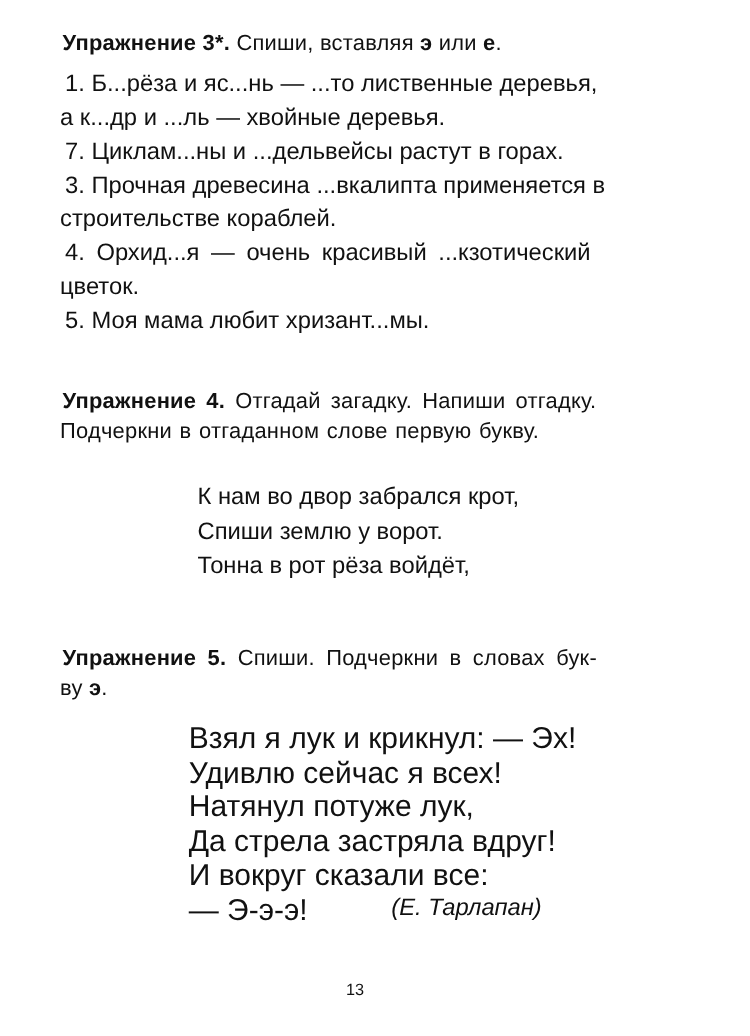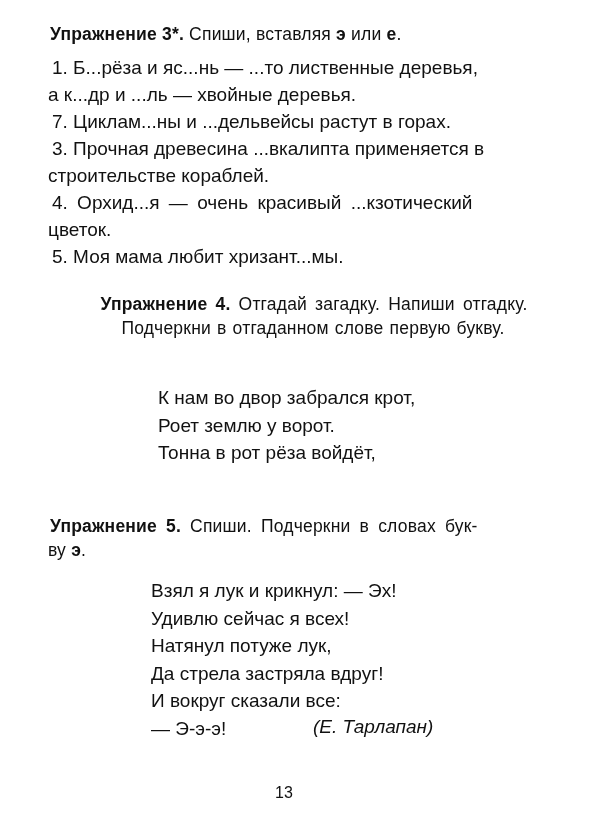--- a/index.html
+++ b/index.html
@@ -12,24 +12,24 @@
   .para {
     position: absolute; left: 50px; width: 528px;
     font-size: 19px; line-height: 27px; text-align: justify;
     margin: 0;
   }
   .heading { position: absolute; left: 50px; width: 528px; font-size: 17.5px; line-height: 24px; margin: 0; letter-spacing: 0.2px; }
   .heading .title { font-weight: bold; }
   .bold { font-weight: bold; }
   .poem { position: absolute; left: 142px; font-size: 19px; line-height: 27.5px; margin: 16px; }
   .poem div { white-space: nowrap; }
-  .poem2 { position: absolute; left: 151px; font-size: 19px; line-height: 27.5px; margin: 0; }
+  .poem2 { position: absolute; left: 151px; font-size: 24px; line-height: 27.5px; margin: 0; }
   .poem2 div { white-space: nowrap; }
   .author { position: absolute; left: 313px; top: 716px; font-size: 19px; font-style: italic; }
-  .pagenum { position: absolute; left: 0; width: 568px; top: 784px; text-align: center; font-size: 16px; }
+  .pagenum { position: absolute; left: 0; width: 568px; top: 784px; text-align: center; font-size: 13px; }
 </style>
 </head>
 <body>
 
 <div class="page">
 
   <div class="heading" style="top:22px;">
     <span class="title">Упражнение 3*.</span><span> Спиши, вставляя </span><span class="bold">э</span><span> или </span><span class="bold">е</span><span>.</span>
   </div>
 
@@ -47,28 +47,28 @@
     </div>
     <div>
       <div style="padding-left:2px; word-spacing:4px;">4. Орхид...я — очень красивый ...кзотический</div>
       <div style="margin-left:-2px;">цветок.</div>
     </div>
     <div>
       <div style="padding-left:2px;">5. Моя мама любит хризант...мы.</div>
     </div>
   </div>
 
-  <div class="heading" style="top:292px; word-spacing:3px;text-align:center;">
+  <div class="heading" style="top:308px; word-spacing:3px;">
     <div><span class="title">Упражнение 4.</span><span> Отгадай загадку. Напиши отгадку.</span></div>
     <div style="margin-left:-2px; word-spacing:1px;">Подчеркни в отгаданном слове первую букву.</div>
   </div>
 
   <div class="poem" style="top:368px;">
     <div>К нам во двор забрался крот,</div>
-    <div>Роет землю у ворот.</div>
+    <div>Спиши землю у ворот.</div>
     <div>Тонна в рот рёза войдёт,</div>
   </div>
 
   <div class="heading" style="top:514px; word-spacing:4px;">
     <div><span class="title">Упражнение 5.</span><span> Спиши. Подчеркни в словах бук-</span></div>
     <div style="margin-left:-2px; word-spacing:0;"><span>ву </span><span class="bold">э</span><span>.</span></div>
   </div>
 
   <div class="poem2" style="top:577px;">
     <div>Взял я лук и крикнул: — Эх!</div>

